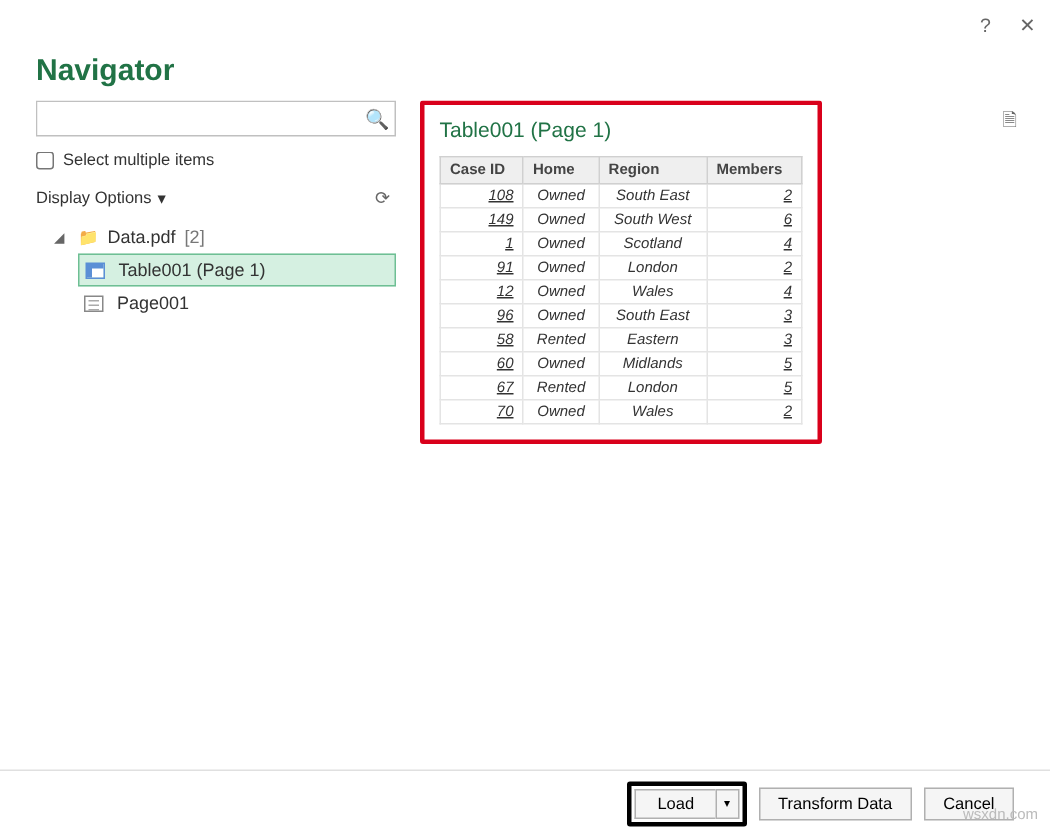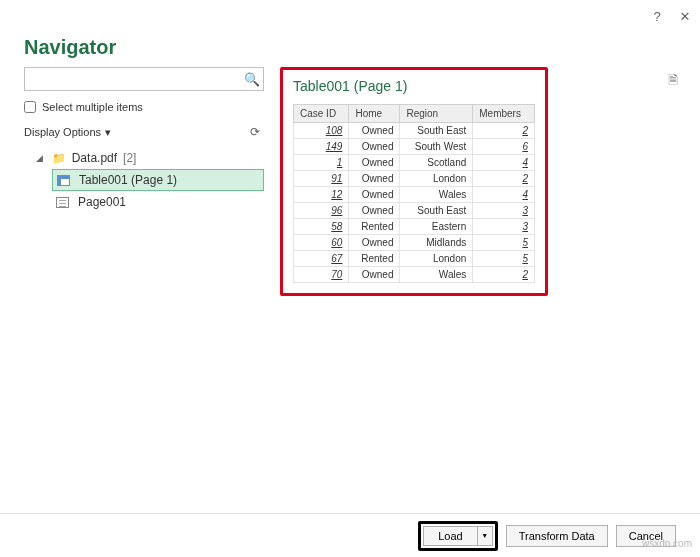--- a/index.html
+++ b/index.html
@@ -40,24 +40,24 @@
     .table-ico { width: 13px; height: 11px; border: 1px solid #5b8fd6; background: linear-gradient(to right,#5b8fd6 0 3px,#fff 3px); position: relative; }
     .table-ico::before { content:""; position:absolute; left:3px; top:0; right:0; height:3px; background:#5b8fd6; }
     .page-ico { width: 13px; height: 11px; border: 1px solid #888; position: relative; }
     .page-ico::before { content:""; position:absolute; top:2px; left:2px; right:2px; height:1px; background:#aaa; box-shadow: 0 3px 0 #aaa, 0 6px 0 #aaa; }
     
     .right-panel { flex: 1; padding-left: 16px; position: relative; }
     .highlight-box { border: 3px solid #d9001b; border-radius: 2px; padding: 8px 10px 10px 10px; width: 268px; }
     .preview-title { font-size: 14px; color: #217346; margin-bottom: 10px; }
     
     .preview-table { width: 100%; border-collapse: collapse; font-size: 10px; }
-    .preview-table th { background: #efefef; border: 1px solid #d0d0d0; text-align: left; padding: 3px 6px; font-weight: 400; color: #444; }
+    .preview-table th { background: #efefef; border: 1px solid #d0d0d0; text-align: left; padding: 3px 6px; font-weight: 700; color: #444; }
     .preview-table td { border: 1px solid #e4e4e4; padding: 2px 6px; height: 16px; }
     .preview-table td.num { text-align: right; font-style: italic; text-decoration: underline; }
-    .preview-table td.txt { text-align: right; }
+    .preview-table td.txt { text-align: center; font-style: italic; }
     
     .corner-ico { position: absolute; right: -2px; top: 4px; color: #666; font-size: 12px; }
     
     .footer { border-top: 1px solid #e0e0e0; height: 44px; display: flex; justify-content: flex-end; align-items: center; padding-right: 24px; gap: 8px; }
     .btn { height: 22px; border: 1px solid #b0b0b0; background: #f5f5f5; font-size: 11px; padding: 0 12px; display: inline-flex; align-items: center; justify-content: center; cursor: pointer; }
     .load-wrap { display: inline-flex; border: 3px solid #000000; border-radius: 2px; padding: 2px; margin-left: 12px; }
     .btn-load { height: 20px; border: 1px solid #b0b0b0; background: #f5f5f5; font-size: 11px; padding: 0 14px; border-right: none; }
     .btn-load-arrow { height: 20px; width: 16px; border: 1px solid #b0b0b0; background: #f5f5f5; font-size: 8px; display: inline-flex; align-items: center; justify-content: center; }
     
     .watermark { position: absolute; bottom: 8px; right: 8px; font-size: 10px; color: #bbb; font-family: Arial, sans-serif; pointer-events: none; }

